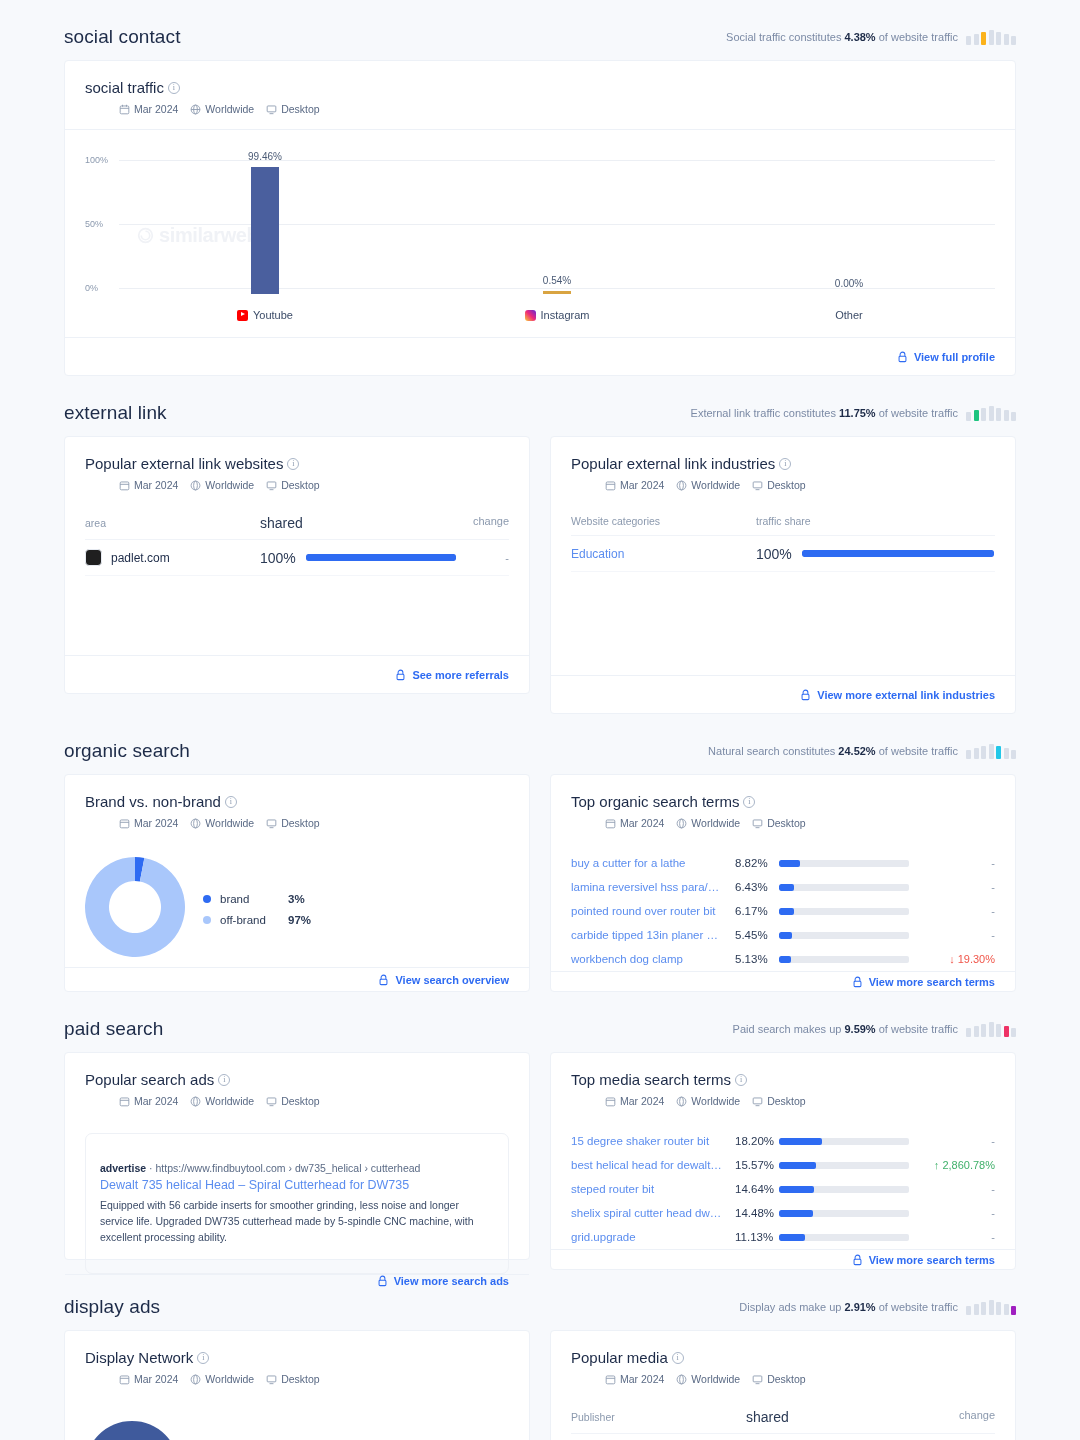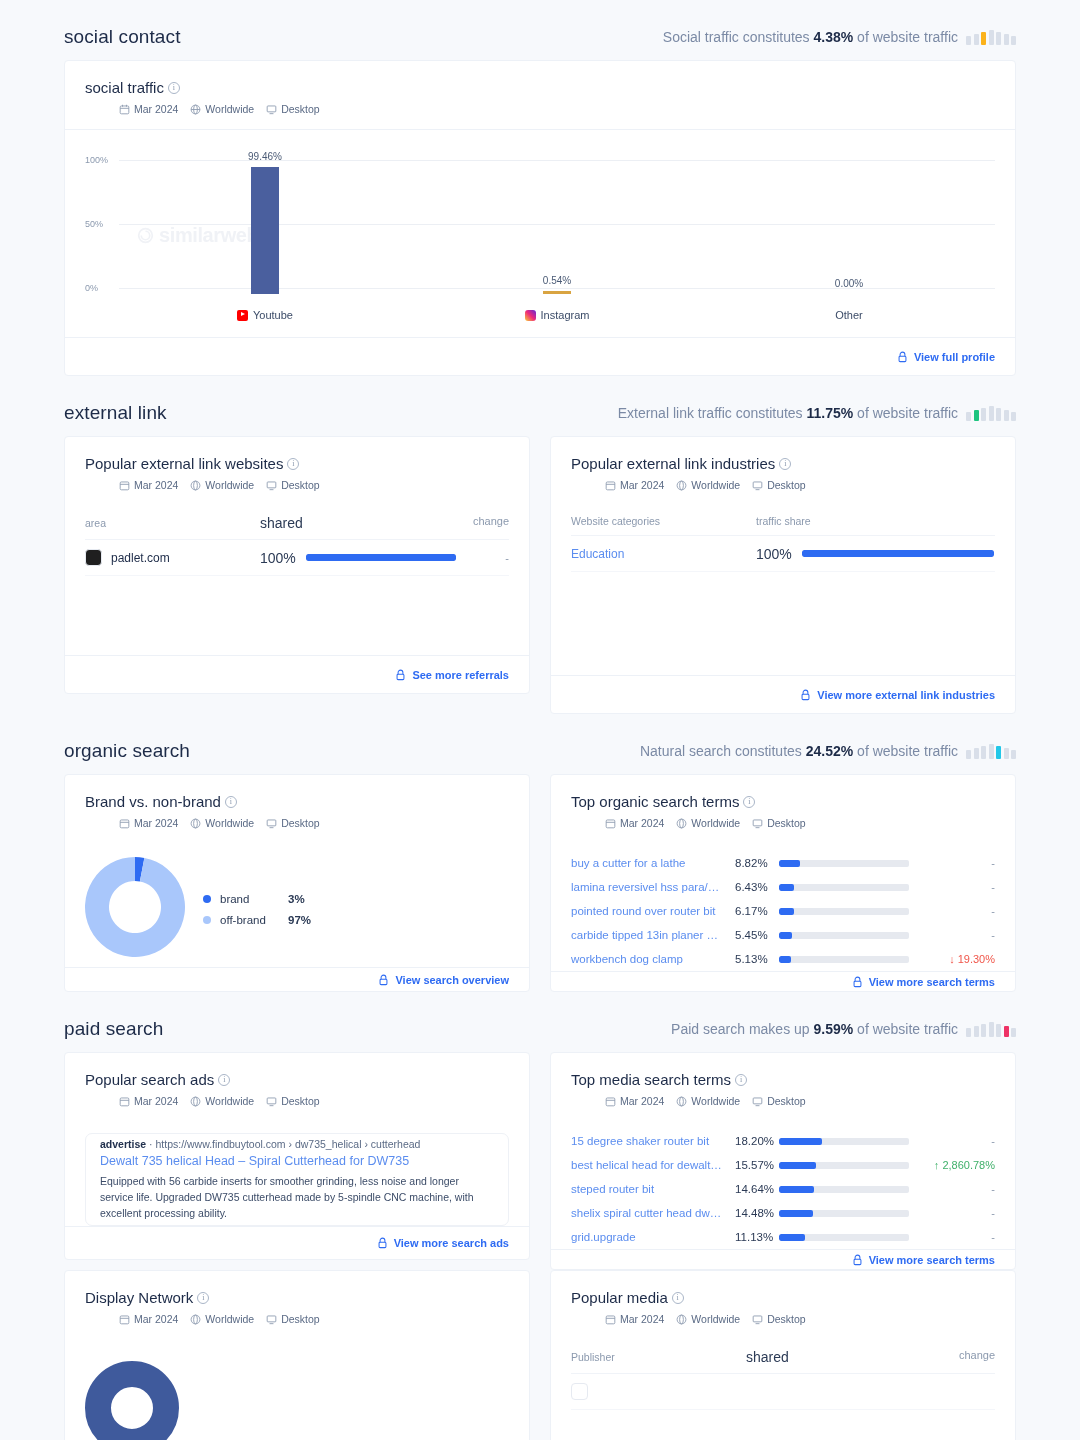--- a/index.html
+++ b/index.html
@@ -12,21 +12,21 @@
   }
   .page { padding: 0 64px; }
 
   
   .section-head {
     display: flex; align-items: center; justify-content: space-between;
     height: 46px; margin-top: 14px;
   }
   .section-title { font-size: 19px; font-weight: 400; color: #1d2b48; letter-spacing: .1px; }
   .section-meta { display: flex; align-items: center; gap: 8px; }
-  .section-meta .txt { font-size: 14px; color: #7b8aa5; }
+  .section-meta .txt { font-size: 11px; color: #7b8aa5; }
   .section-meta .txt b { color: #1d2b48; font-weight: 700; }
   .bars { display: flex; align-items: flex-end; gap: 2.5px; height: 16px; }
   .bars i { width: 5px; background: #d9dfe9; border-radius: 1px; display: block; }
 
   
   .row { display: flex; gap: 20px; }
   .card {
     background: #fff; border: 1px solid #edf1f7; border-radius: 4px;
     display: flex; flex-direction: column;
   }
@@ -92,21 +92,21 @@
   .term-row { display: flex; align-items: center; height: 24px; margin-bottom: 0; }
   .term-name { width: 164px; font-size: 11.5px; color: #5b8def; white-space: nowrap; overflow: hidden; }
   .term-pct { width: 44px; font-size: 11.5px; color: #2b3a55; }
   .term-bar { flex: 1; height: 7px; background: #e6e9ef; border-radius: 2px; overflow: hidden; margin-right: 14px; }
   .term-bar > span { display: block; height: 100%; background: #2e6bf2; border-radius: 2px; }
   .term-chg { width: 72px; text-align: right; font-size: 11px; color: #8b99ae; }
   .chg-down { color: #f0564a; }
   .chg-up { color: #3fb06a; }
 
   
-  .adbox { border: 1px solid #eef1f6; border-radius: 7px; padding: 4px 14px; margin-top: 12px; }
+  .adbox { border: 1px solid #eef1f6; border-radius: 7px; padding: 28px 14px; margin-top: 12px; }
   .adurl { font-size: 10.5px; color: #5a6a85; }
   .adurl b { color: #22314e; }
   .adtitle { font-size: 12.5px; color: #5b8def; margin-top: 4px; }
   .addesc { font-size: 10.5px; color: #3c4c68; line-height: 1.5; margin-top: 6px; }
 </style>
 </head>
 <body>
 
 <div class="page">
 
@@ -659,20 +659,35 @@
           <svg width="11" height="12" viewBox="0 0 12 14">
               <path d="M3.2 6V4.1a2.8 2.8 0 015.6 0V6" fill="none" stroke="#2e6bf2" stroke-width="1.2"></path>
               <rect x="2" y="6" width="8" height="6.4" rx="1.2" fill="none" stroke="#2e6bf2" stroke-width="1.2"></rect>
             </svg>
           <span>View more search terms</span>
         </div>
       </div>
     </div>
   </div>
 
+  <div class="section-head">
+    <div class="section-title">display ads</div>
+    <div class="section-meta">
+      <div class="txt"><span>Display ads make up </span><b>2.91%</b><span> of website traffic</span></div>
+      <div class="bars">
+          <i style="height: 9px;"></i>
+          <i style="height: 11px;"></i>
+          <i style="height: 13px;"></i>
+          <i style="height: 15px;"></i>
+          <i style="height: 13px;"></i>
+          <i style="height: 11px;"></i>
+          <i style="height: 9px; background: rgb(160, 32, 192);"></i>
+        </div>
+    </div>
+  </div>
 
   <div class="row">
     <div class="card half" style="height:228px">
       <div class="card-head">
         <div class="card-title">
           <span>Display Network</span>
           <span class="info-i">i</span>
         </div>
         <div class="filters">
           <div class="filter">

